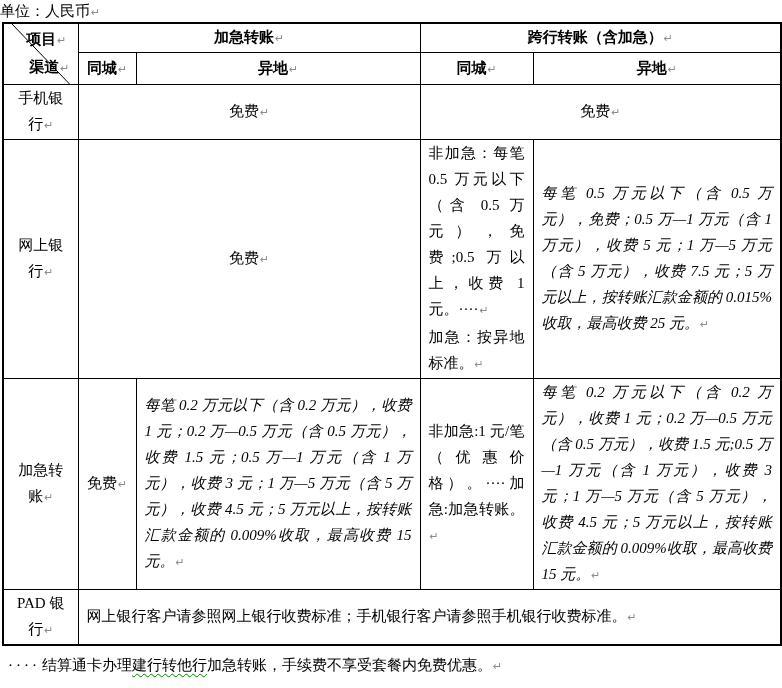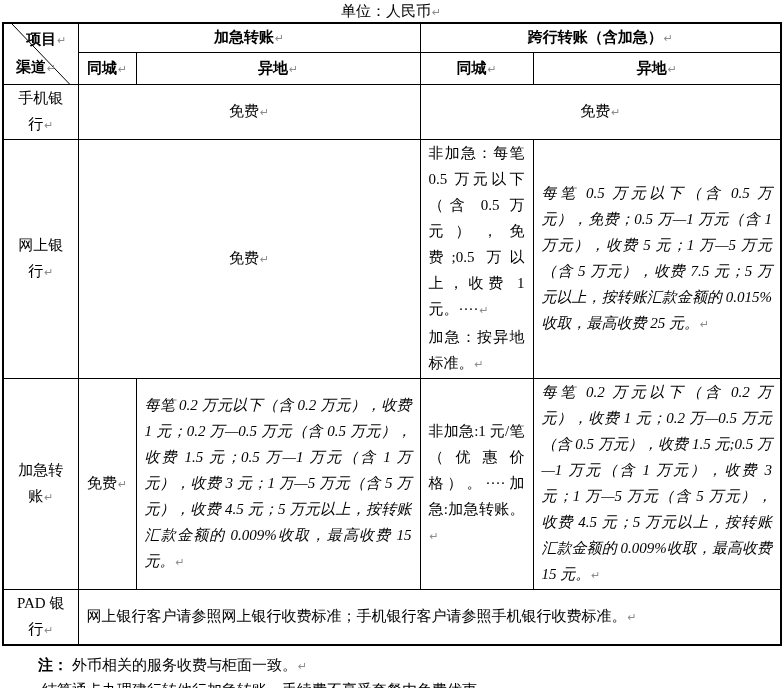--- a/index.html
+++ b/index.html
@@ -5,21 +5,21 @@
   html,body{margin:0;padding:0;background:#ffffff;}
   body{
     width:782px;height:688px;
     font-family:"Liberation Serif","DejaVu Serif",serif;
     color:#000;
     -webkit-font-smoothing:antialiased;
     overflow:hidden;
   }
   .unit-line{
     height:22px;line-height:22px;
-    text-align:center;
+    text-align:left;
     font-size:15px;
   }
   table.fee{
     border-collapse:collapse;
     table-layout:fixed;
     width:778px;
     margin-left:2px;
     border:2px solid #000;
   }
   table.fee td, table.fee th{
@@ -67,21 +67,21 @@
   }
   .corner-top{
     position:relative;
     text-align:right;
     font-weight:bold;
     padding:2px 3px 0 0;
     line-height:26px;
   }
   .corner-bottom{
     position:relative;
-    text-align:left;
+    text-align:right;
     font-weight:bold;
     padding:0 0 3px 4px;
     line-height:26px;
   }
   .pm{
     color:#8c8c8c;
     font-size:11px;
     font-family:"DejaVu Sans",sans-serif;
     font-weight:normal;
     margin-left:1px;
@@ -162,19 +162,16 @@
   </tr>
 
   <tr style="height:54px">
     <td class="rowlabel"><span>PAD 银行</span><span class="pm">↵</span></td>
     <td class="padcell" colspan="4"><span>网上银行客户请参照网上银行收费标准；手机银行客户请参照手机银行收费标准。</span><span class="pm">↵</span></td>
   </tr>
 </tbody>
   </table>
 
 <div class="notes">
-  <div class="note1">
-    <span class="note-label">注：</span><span>外币相关的服务收费与柜面一致。</span><span class="pm">↵</span>
-  </div>
   <div class="note2">
     <span class="marker">····</span><span>结算通卡办理</span><span class="wavy">建行转他行</span><span>加急转账，手续费不享受套餐内免费优惠。</span><span class="pm">↵</span>
   </div>
 </div>
 
 </body></html>

